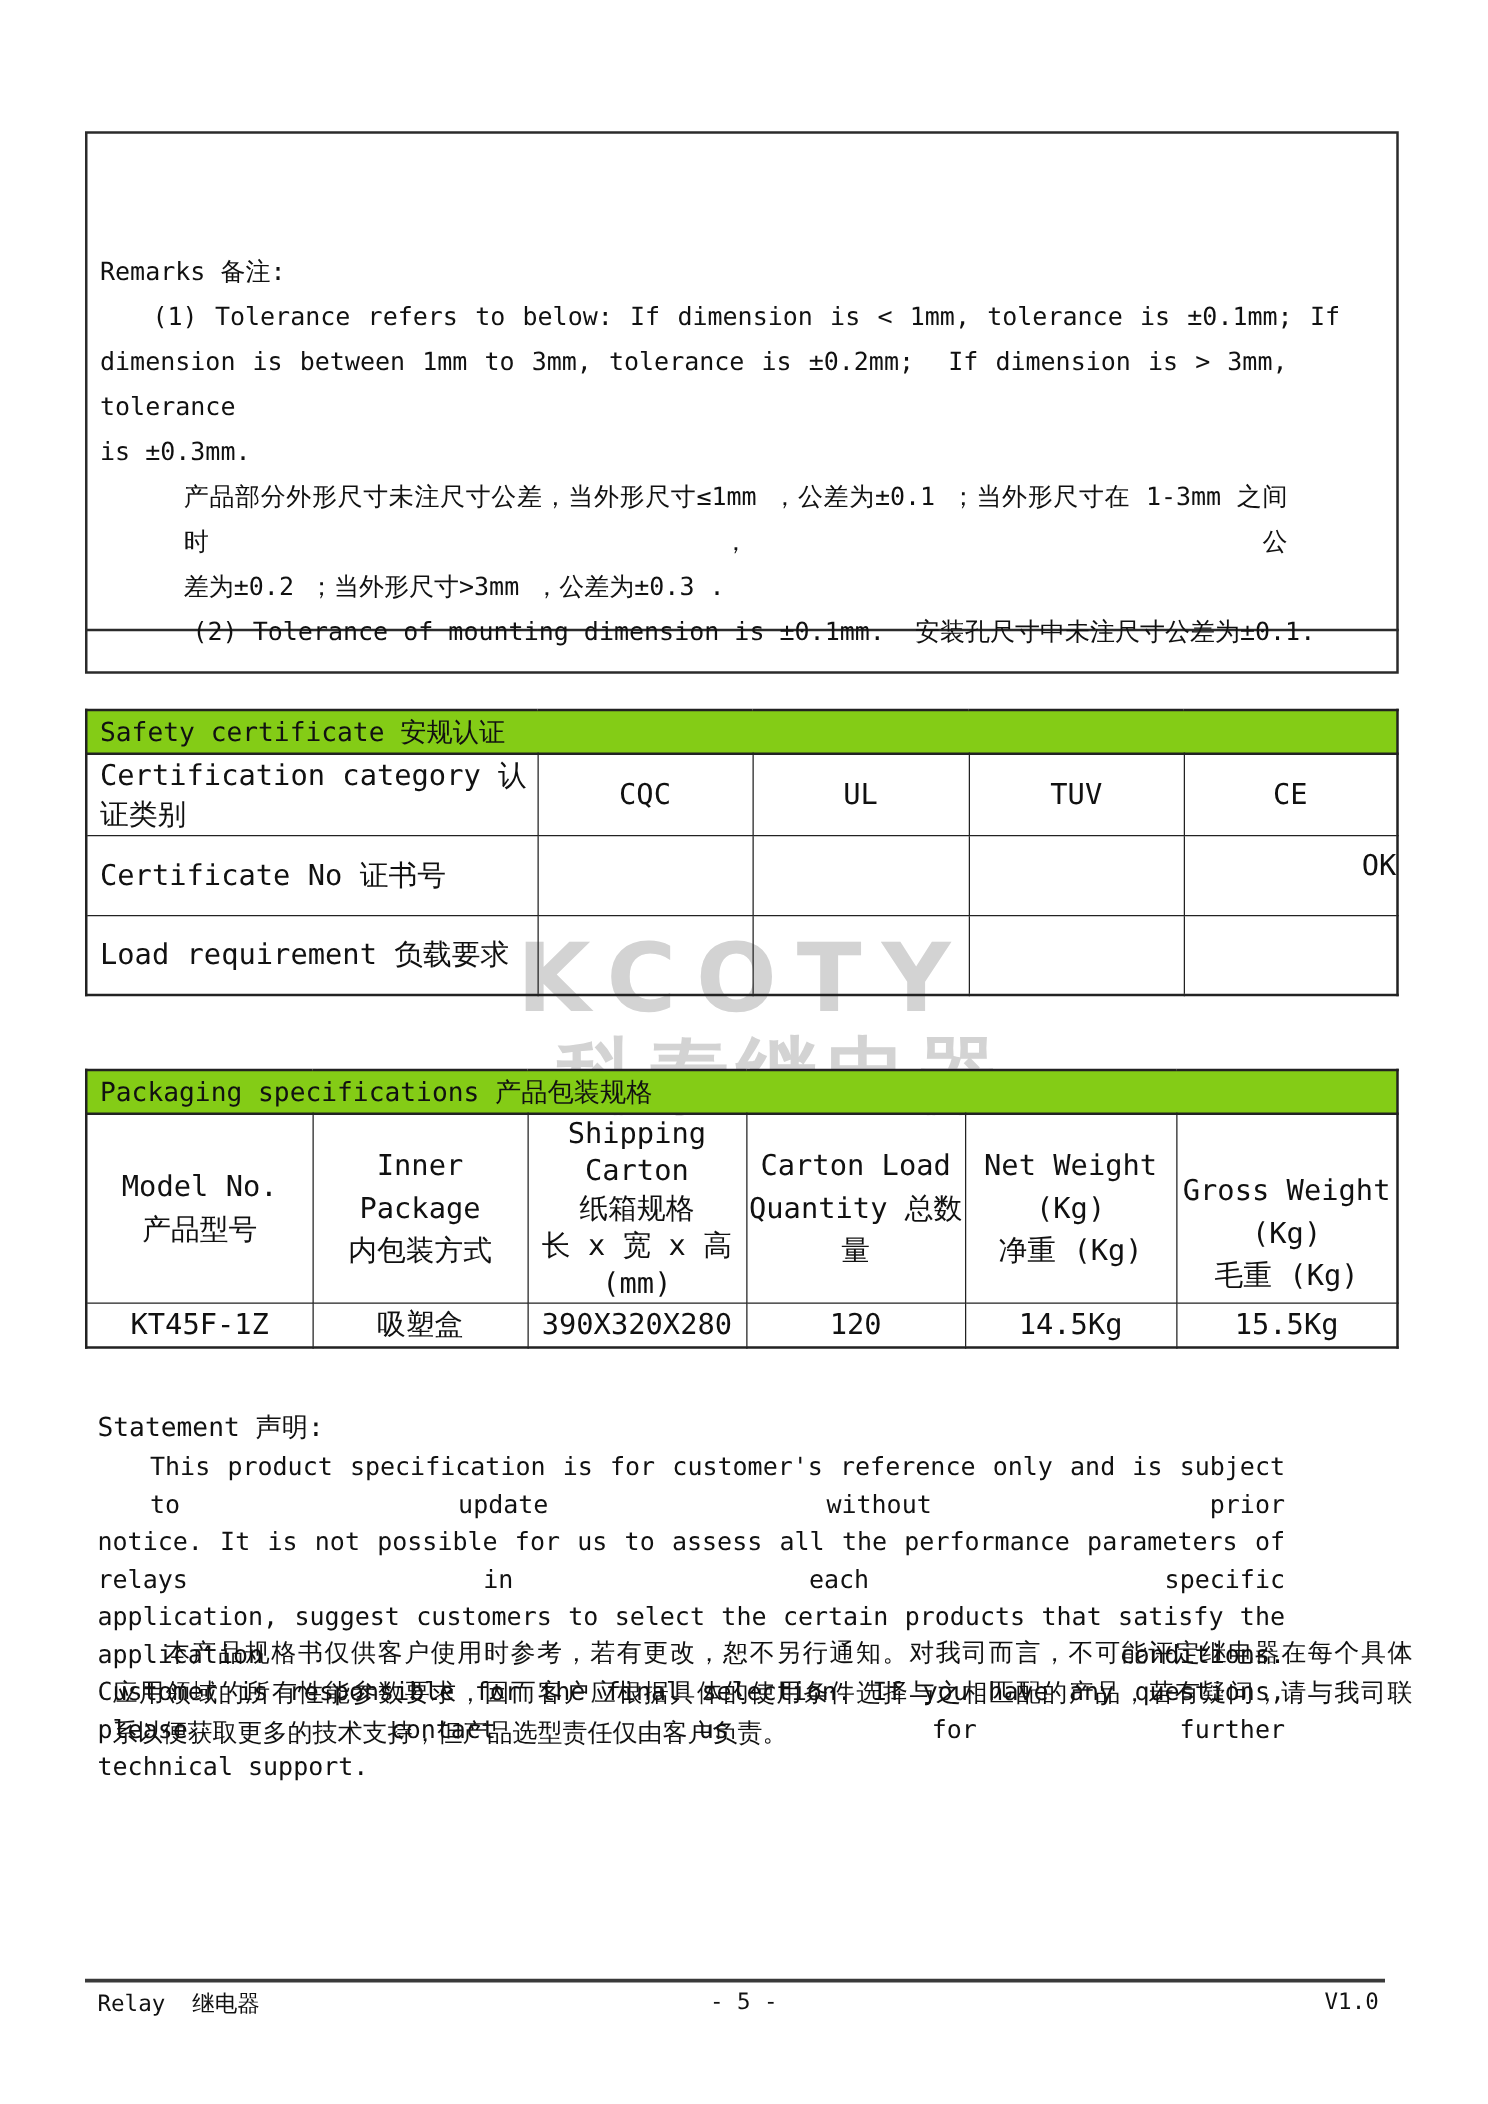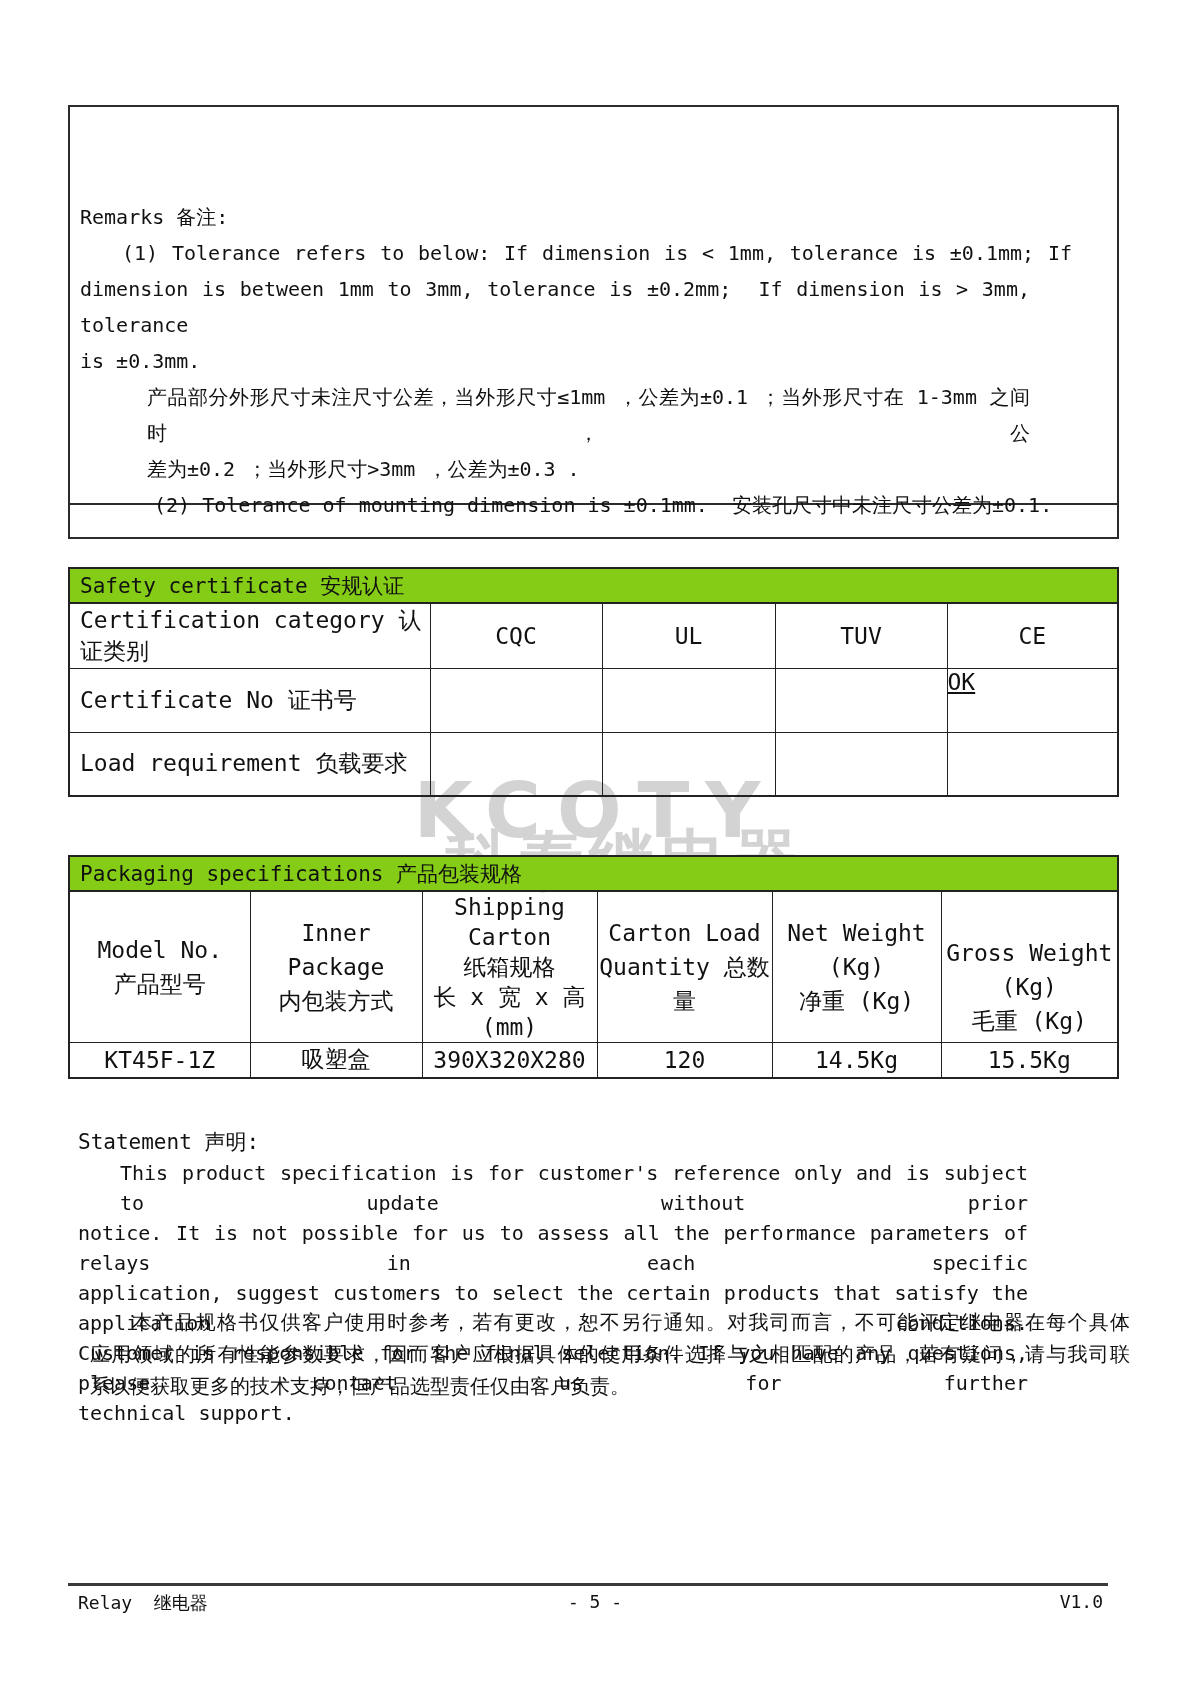--- a/index.html
+++ b/index.html
@@ -5,21 +5,21 @@
   html,body{margin:0;padding:0;background:#ffffff;}
   .page{
     position:relative;width:1190px;height:1683px;background:#ffffff;
     font-family:"DejaVu Sans Mono","DejaVu Sans",monospace;color:#111;
     overflow:hidden;
   }
 
   
   .wm{position:absolute;z-index:1;text-align:center;font-weight:bold;
       font-family:"DejaVu Sans","Liberation Sans",sans-serif;}
-  .wm-en{left:360px;top:738px;width:470px;font-size:76px;letter-spacing:16px;margin-top:28px;}
+  .wm-en{left:360px;top:738px;width:470px;font-size:76px;letter-spacing:16px;}
   .wm-cn{left:390px;top:816px;width:470px;font-size:66px;letter-spacing:6px;}
 
   
   .remarks-box{position:absolute;left:68px;top:105px;width:1047px;height:430px;
     border:2px solid #2b2b2b;z-index:2;background:transparent;}
   .remarks-divider{position:absolute;left:-2px;right:-2px;bottom:32px;border-top:2px solid #2b2b2b;}
   .remarks-content{position:absolute;left:10px;top:92px;}
   .r-line{line-height:36px;font-size:20px;white-space:pre-wrap;}
   .jy{text-align:justify;text-align-last:justify;}
   .r-en{width:950px;}
@@ -28,21 +28,21 @@
   .r-i2{margin-left:74px;}
 
   
   table{border-collapse:collapse;table-layout:fixed;z-index:2;position:absolute;background:transparent;}
   td{border:1px solid #222;padding:0;background:transparent;font-size:23px;}
   .band{background:#84cc16;border:2px solid #222;font-size:21px;text-align:left;
         padding-left:10px;}
   .safety{left:68px;top:567px;width:1049px;border:2px solid #222;}
   .label-cell{text-align:left;padding-left:10px;vertical-align:middle;}
   .val-cell{text-align:center;vertical-align:middle;}
-  .ok-cell{text-align:left;vertical-align:top;padding-top:0;text-decoration:underline;}
+  .ok-cell{text-align:right;vertical-align:top;padding-top:11px;}
 
   .packaging{left:68px;top:855px;width:1049px;border:2px solid #222;padding-left:26px;}
   .ph{white-space:pre-line;text-align:center;vertical-align:middle;line-height:34px;}
   .ph-carton{line-height:30px;}
   .ph-gross{vertical-align:bottom;padding-bottom:4px;}
   .pd{text-align:center;vertical-align:middle;}
 
   
   .stmt-title{position:absolute;left:78px;top:1128px;font-size:21px;z-index:2;text-align:right;}
   .stmt-en{position:absolute;left:78px;top:1158px;width:950px;z-index:2;}

